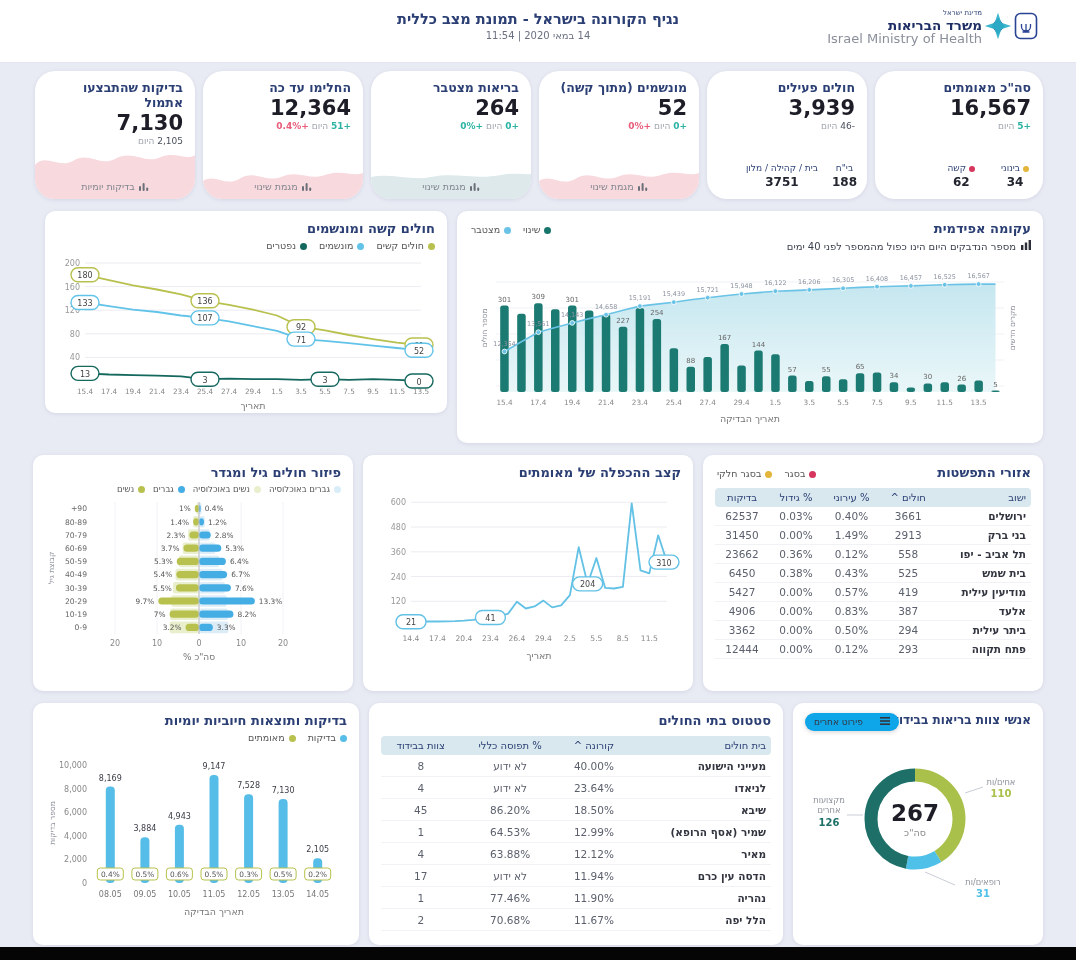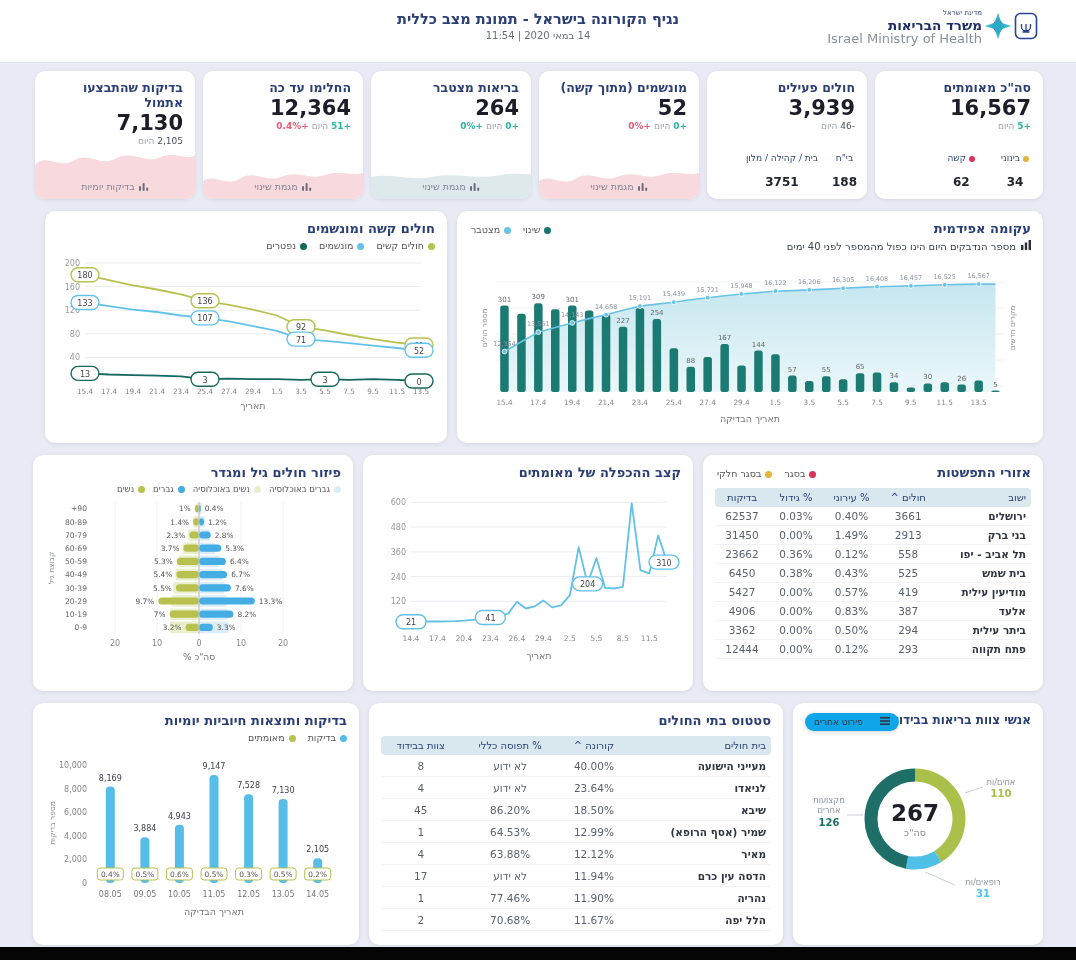--- a/index.html
+++ b/index.html
@@ -12,37 +12,37 @@
   .logo-state{font-size:7px;color:#2b3f74;}
   .logo-ministry{font-size:13.5px;font-weight:bold;color:#1f2f66;}
   .logo-english{font-size:13px;color:#8a8f9a;}
   .title-block{position:absolute;left:50%;top:11px;transform:translateX(-50%);text-align:center;}
   .page-title{font-size:14.5px;font-weight:bold;color:#2b3f74;margin:0;}
   .page-datetime{font-size:10px;color:#6b7080;margin-top:3px;}
   main{padding:8px 33px 0;}
   .row{display:flex;gap:10px;margin-bottom:12px;}
   
   .kpi-row{display:flex;gap:8px;margin-bottom:12px;}
-  .kpi{background:#fff;border-radius:10px;box-shadow:0 1px 4px rgba(30,40,90,.10);
+  .kpi{background:#fff;border-radius:20px;box-shadow:0 1px 4px rgba(30,40,90,.10);
        position:relative;overflow:hidden;height:128px;box-sizing:border-box;padding:9px 12px;flex:0 0 160px;}
   .kpi.first{flex:0 0 168px;}
   .kpi-title{font-size:12.5px;font-weight:bold;color:#2b3f74;line-height:1.2;}
   .kpi-value{font-size:21px;font-weight:bold;color:#1d1d28;margin-top:1px;}
   .kpi-sub{font-size:9px;color:#a0a4ad;margin-top:1px;}
   .d-teal{color:#2bb3a3;font-weight:bold;} .d-pink{color:#e85c7a;font-weight:bold;} .d-dark{color:#4a4f5b;font-weight:normal;}
   .wave{position:absolute;bottom:0;left:0;width:100%;height:52px;}
   .wave-lg{height:64px;}
   .kpi-footer{position:absolute;bottom:7px;right:0;left:0;text-align:center;font-size:9.5px;color:#82868f;z-index:2;}
   .kpi-footer svg{vertical-align:-1px;margin-left:4px;}
   .breakdown{position:absolute;bottom:10px;right:14px;display:flex;gap:26px;}
   .breakdown.tight{gap:14px;right:10px;}
   .bk-item{text-align:center;}
   .bk-label{font-size:9px;color:#2b3f74;white-space:nowrap;}
   .bk-label .dot{width:6px;height:6px;margin-left:3px;}
-  .bk-value{font-size:12px;font-weight:bold;color:#22242e;margin-top:12px;}
+  .bk-value{font-size:12px;font-weight:bold;color:#22242e;margin-top:2px;}
   
   .panel{background:#fff;border-radius:10px;box-shadow:0 1px 4px rgba(30,40,90,.10);
          box-sizing:border-box;padding:10px 12px;position:relative;}
   .panel-title{font-size:13px;font-weight:bold;color:#2b3f74;}
   .legend{display:flex;gap:12px;font-size:9.5px;color:#555;margin-top:4px;align-items:center;}
   .dot{width:7px;height:7px;border-radius:50%;display:inline-block;margin-left:4px;vertical-align:middle;}
   .abs-legend{position:absolute;left:14px;top:13px;margin-top:0;}
   .sub-note{font-size:10px;color:#3a3f4d;margin-top:4px;display:flex;align-items:center;gap:5px;}
   .chart-box{direction:ltr;text-align:center;}
   
@@ -292,21 +292,21 @@
               <text x="363.1" y="153" text-anchor="middle" font-size="7.3" fill="#888">5.5</text>
               <text x="397.0" y="153" text-anchor="middle" font-size="7.3" fill="#888">7.5</text>
               <text x="430.9" y="153" text-anchor="middle" font-size="7.3" fill="#888">9.5</text>
               <text x="464.7" y="153" text-anchor="middle" font-size="7.3" fill="#888">11.5</text>
               <text x="498.6" y="153" text-anchor="middle" font-size="7.3" fill="#888">13.5</text>
               <text x="270" y="170" text-anchor="middle" font-size="9.5" fill="#777">תאריך הבדיקה</text>
               <text transform="rotate(-90 7 76)" x="7" y="76" text-anchor="middle" font-size="7.5" fill="#8a8f98">מספר חולים</text>
               <text transform="rotate(-90 535 76)" x="535" y="76" text-anchor="middle" font-size="7.5" fill="#8a8f98">מקרים חדשים</text>
             </svg></div>
       </div>
-      <div class="panel" style="flex:1;height:232px;margin-left:20px;" id="panel-severe">
+      <div class="panel" style="flex:1;height:202px;margin-left:20px;" id="panel-severe">
         <div class="panel-title">חולים קשה ומונשמים</div>
         <div class="legend" id="legend-severe">
             <span><span class="dot" style="background:#b8c14e"></span>חולים קשים</span>
             <span><span class="dot" style="background:#62c3e8"></span>מונשמים</span>
             <span><span class="dot" style="background:#15685e"></span>נפטרים</span>
           </div>
         <div class="chart-box" id="chart-severe"><svg width="378" height="162" viewBox="0 0 378 162">
               <line x1="28" x2="364" y1="106.4" y2="106.4" stroke="#ececf2"></line>
               <text x="23" y="109.4" text-anchor="end" font-size="8" fill="#999">40</text>
               <line x1="28" x2="364" y1="82.8" y2="82.8" stroke="#ececf2"></line>

